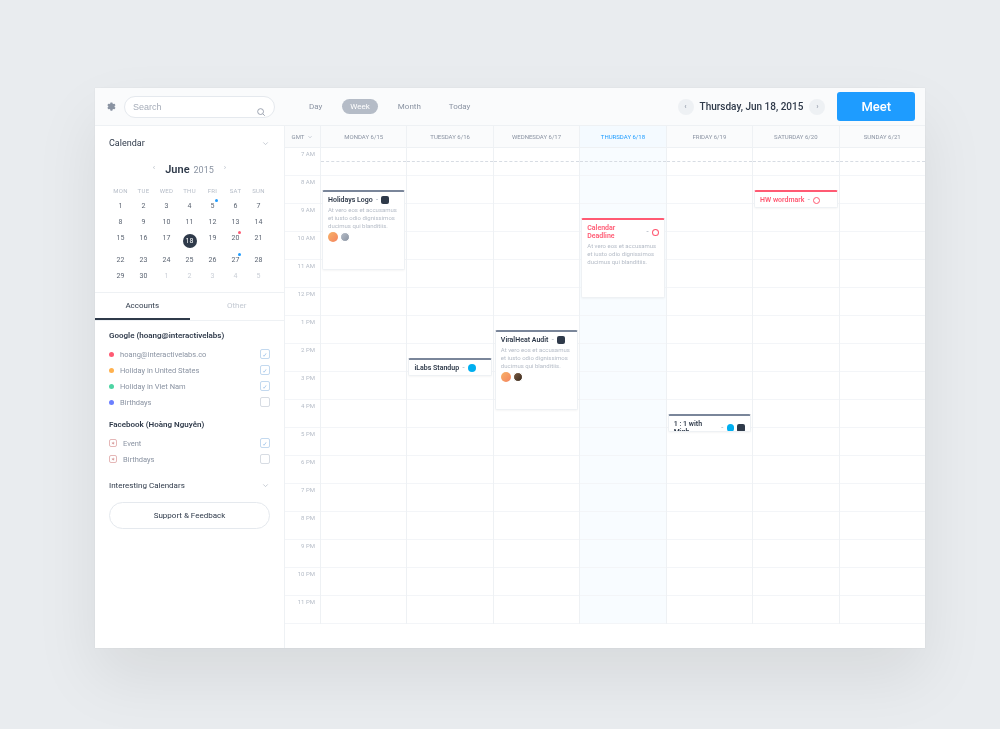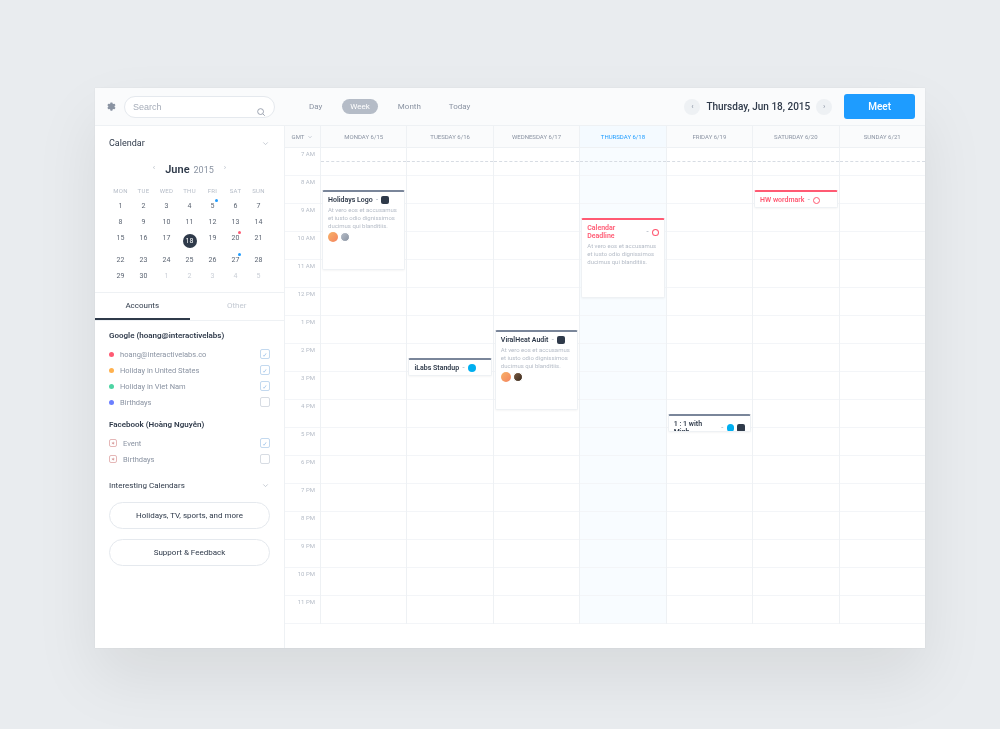--- a/index.html
+++ b/index.html
@@ -13,21 +13,21 @@
 .search-wrap input { flex:1; border:0; outline:0; font-size:9px; color:#333; background:transparent; }
 .search-wrap input::placeholder{color:#a6adb9}
 .search-icon { width:10px;height:10px;color:#8a93a2 }
 .topbar-center { display:flex; align-items:center; gap:12px; padding-left:16px; flex:1; }
 .view-btn { font-size:8px; color:#8a93a2; cursor:pointer; padding:3px 8px; border-radius:10px; }
 .view-btn.active { background:#b5bcc7; color:#fff; }
 .topbar-right { display:flex; align-items:center; gap:12px; padding:0 10px; }
 .date-nav { display:flex; align-items:center; gap:6px; }
 .nav-circle { width:16px;height:16px;border-radius:50%;background:#eef1f4;display:flex;align-items:center;justify-content:center;color:#8a93a2;cursor:pointer;font-size:8px;}
 .current-date { font-size:10px; color:#2f3a4a; font-weight:500; }
-.meet-btn { background:#1e9cff; color:#fff; font-size:10px; font-weight:500; padding:7px 24px; border-radius:3px; cursor:pointer; }
+.meet-btn { background:#1e9cff; color:#fff; font-size:13px; font-weight:500; padding:7px 24px; border-radius:3px; cursor:pointer; }
 
 .body { display:flex; flex:1; overflow:hidden; }
 .sidebar { width:190px; border-right:1px solid #eef1f4; display:flex; flex-direction:column; overflow:hidden; }
 .sb-section-title { display:flex; align-items:center; justify-content:space-between; padding:12px 14px 10px; font-size:9px; color:#2f3a4a; }
 .chev { width:9px;height:9px;color:#b5bcc7; }
 .mini-cal { padding:0 14px 8px; }
 .mini-cal-head { display:flex; align-items:center; justify-content:center; gap:8px; margin-bottom:8px;}
 .mc-arrow{font-size:8px;color:#b5bcc7;cursor:pointer;padding:2px}
 .mc-month { font-size:11px; font-weight:600; color:#2f3a4a;}
 .mc-year { font-size:9px; font-weight:400; color:#8a93a2;}
@@ -232,21 +232,20 @@
             </div>
           </div>
         </div>
 
       <div class="int-title">
         <span>Interesting Calendars</span>
         <span class="chev"><svg viewBox="0 0 24 24" fill="none" stroke="currentColor" stroke-width="2">
               <polyline points="6 9 12 15 18 9"></polyline>
             </svg></span>
       </div>
-      <div class="pill-btn">Holidays, TV, sports, and more</div>
       <div class="pill-btn">Support &amp; Feedback</div>
     </div>
 
     <div class="main">
       <div class="day-header">
         <div class="tz-cell">
           <span>GMT</span>
           <span class="chev" style="width:6px;height:6px"><svg viewBox="0 0 24 24" fill="none" stroke="currentColor" stroke-width="3">
                 <polyline points="6 9 12 15 18 9"></polyline>
               </svg></span>

